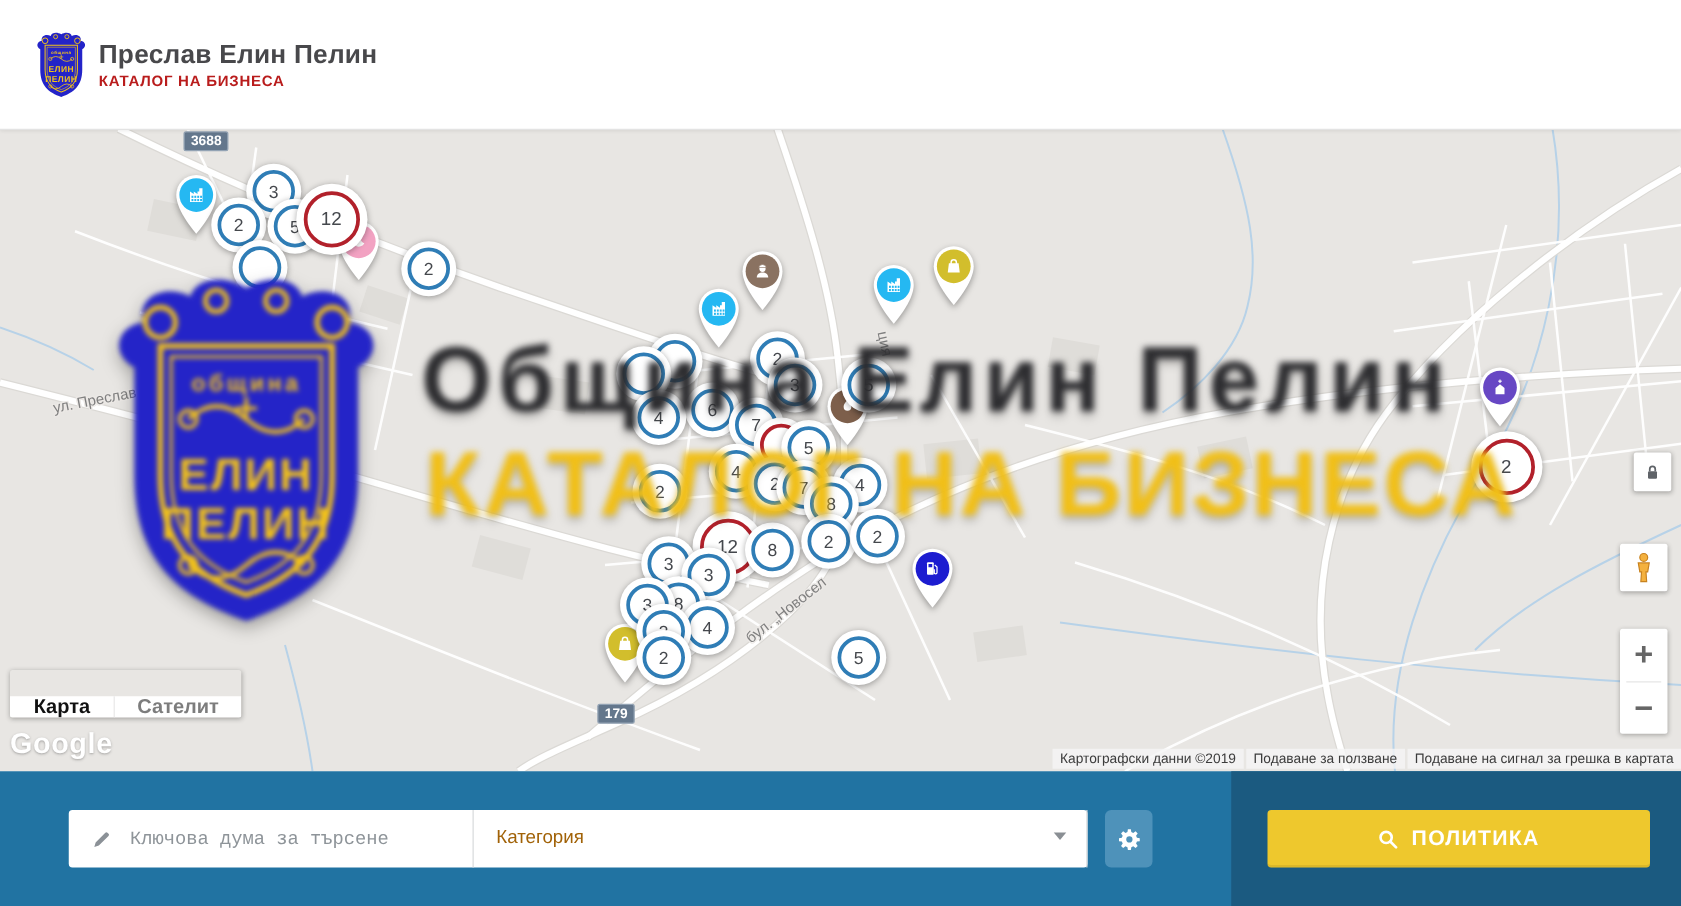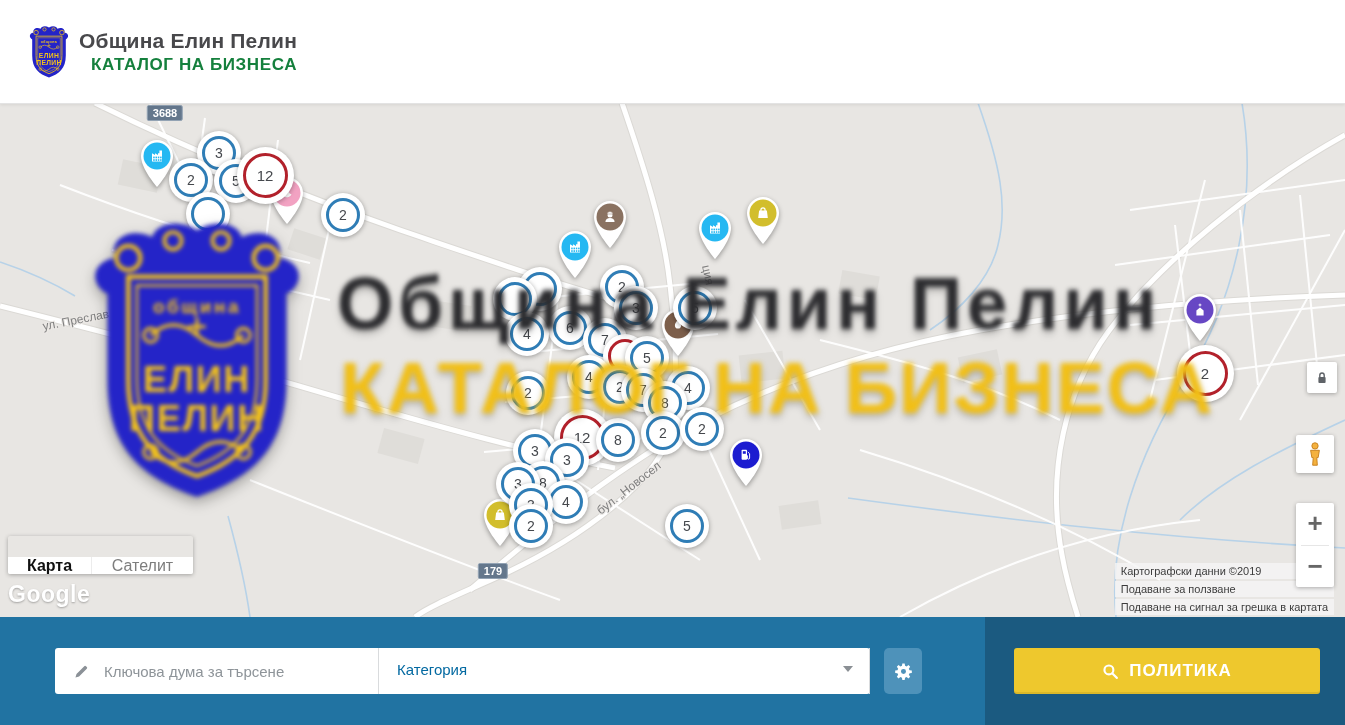--- a/index.html
+++ b/index.html
@@ -5,21 +5,21 @@
   html,body{margin:0;padding:0;}
   body{width:1345px;height:725px;overflow:hidden;font-family:"Liberation Sans",sans-serif;background:#fff;}
   #app{position:relative;width:1345px;height:725px;overflow:hidden;}
 
   
   .header{position:absolute;left:0;top:0;width:1345px;height:103px;background:#fff;border-bottom:1px solid #e3e3e3;box-shadow:0 1px 3px rgba(0,0,0,.08);z-index:60;}
   .logo-wrap{position:absolute;left:28px;top:20px;display:flex;align-items:center;cursor:pointer;}
   .logo-crest{width:42px;height:64px;}
   .logo-text{margin-left:9px;}
   .logo-title{font-size:21px;font-weight:bold;color:#48484b;letter-spacing:.2px;}
-  .logo-subtitle{font-size:17px;font-weight:bold;color:#15803d;letter-spacing:.6px;margin-top:2px;text-align:right;}
+  .logo-subtitle{font-size:12px;font-weight:bold;color:#b91c1c;letter-spacing:.6px;margin-top:2px;}
   .nav{position:absolute;right:25px;top:0;height:103px;display:flex;align-items:center;gap:30px;}
   .nav-item{font-size:15px;font-weight:bold;color:#2e2e32;letter-spacing:.2px;cursor:pointer;transform:scaleX(.92);transform-origin:center;white-space:nowrap;}
 
   
   .map{position:absolute;left:0;top:103px;width:1345px;height:514px;background:#e8e6e3;overflow:hidden;}
   .map-svg{position:absolute;left:0;top:0;width:1345px;height:514px;}
   .road-badge{position:absolute;transform:translate(-50%,-50%);background:#64778c;border:1px solid #93a3b4;border-radius:2px;color:#fff;font-size:11px;font-weight:bold;padding:1px 5px;z-index:3;}
   .street-label{position:absolute;color:#7f7f7f;font-size:12px;z-index:2;white-space:nowrap;text-shadow:1px 1px 0 #ece9e6,-1px -1px 0 #ece9e6,1px -1px 0 #ece9e6,-1px 1px 0 #ece9e6;}
 
   
@@ -34,42 +34,42 @@
   
   .watermark{position:absolute;inset:0;z-index:40;pointer-events:none;}
   .wm-crest{position:absolute;left:83px;top:112px;width:228px;height:292px;filter:blur(2.2px) drop-shadow(0 5px 7px rgba(0,0,0,.35));}
   .wm-title{position:absolute;left:337px;top:158px;font-size:74px;font-weight:bold;color:#2d2d30;letter-spacing:5px;white-space:nowrap;filter:blur(2.4px);text-shadow:0 4px 6px rgba(0,0,0,.25);transform:scaleX(.98);transform-origin:left;}
   .wm-subtitle{position:absolute;left:340px;top:243px;font-size:73px;font-weight:bold;color:#f1bf17;letter-spacing:2px;white-space:nowrap;filter:blur(2.4px);text-shadow:0 4px 6px rgba(0,0,0,.25);}
 
   
   .maptype{position:absolute;left:8px;top:433px;height:38px;display:flex;z-index:50;box-shadow:0 1px 4px rgba(0,0,0,.3);border-radius:2px;overflow:hidden;}
   .maptype-btn{background:#fff;display:flex;align-items:center;justify-content:center;font-size:16px;cursor:pointer;margin-top:21px;}
   .maptype-btn.active{font-weight:bold;color:#111;width:83px;}
-  .maptype-btn.inactive{color:#7d7d7d;width:101px;border-left:1px solid #ececec;}
+  .maptype-btn.inactive{color:#7d7d7d;width:101px;border-left:1px solid #ececec;font-weight:bold;}
   .google-logo{position:absolute;left:8px;top:478px;z-index:50;color:#fff;font-size:23px;font-weight:bold;letter-spacing:.5px;text-shadow:0 1px 2px rgba(80,80,80,.45);cursor:pointer;}
-  .attribution{position:absolute;right:11px;bottom:2px;z-index:50;display:flex;gap:2px;font-size:11px;color:#3c3c3c;flex-direction:column;}
+  .attribution{position:absolute;right:0;bottom:2px;z-index:50;display:flex;gap:2px;font-size:11px;color:#3c3c3c;}
   .attribution span{background:rgba(245,245,245,.8);padding:2px 6px;white-space:nowrap;}
   .attribution .link{cursor:pointer;}
   .ctl{position:absolute;background:#fff;border-radius:2px;box-shadow:0 1px 4px rgba(0,0,0,.3);z-index:50;display:flex;align-items:center;justify-content:center;cursor:pointer;}
   .ctl-lock{left:1307px;top:259px;width:30px;height:31px;}
   .ctl-pegman{left:1296px;top:332px;width:38px;height:38px;}
   .zoomctl{position:absolute;left:1296px;top:400px;width:38px;height:84px;background:#fff;border-radius:2px;box-shadow:0 1px 4px rgba(0,0,0,.3);z-index:50;display:flex;flex-direction:column;}
   .zoom-btn{flex:1;display:flex;align-items:center;justify-content:center;font-size:26px;color:#666;cursor:pointer;font-weight:bold;}
   .zoom-divider{height:1px;background:#e6e6e6;margin:0 5px;}
 
   
   .searchbar{position:absolute;left:0;top:617px;width:1345px;height:108px;background:#2173a2;z-index:60;}
   .searchbar-right{position:absolute;left:985px;top:0;width:360px;height:108px;background:#1b5a80;}
   .searchbox{position:absolute;left:55px;top:31px;width:815px;height:46px;background:#fff;border-radius:3px;display:flex;align-items:stretch;}
   .sb-section{display:flex;align-items:center;}
   .sb-keyword{width:305px;padding-left:18px;gap:12px;}
-  .sb-keyword input{border:none;outline:none;flex:1;font-size:15px;color:#444;font-family:Liberation Sans, sans-serif;background:transparent;min-width:0;}
+  .sb-keyword input{border:none;outline:none;flex:1;font-size:15px;color:#444;font-family:Liberation Mono, monospace;background:transparent;min-width:0;}
   .sb-keyword input::placeholder{color:#8e9499;}
   .sb-divider{width:1px;background:#d9dbdd;}
-  .sb-select{flex:1;justify-content:space-between;padding:0 16px 4px 18px;font-size:15px;color:#0369a1;cursor:pointer;}
+  .sb-select{flex:1;justify-content:space-between;padding:0 16px 4px 18px;font-size:15px;color:#a16207;cursor:pointer;}
   .caret{width:0;height:0;border-left:5px solid transparent;border-right:5px solid transparent;border-top:6px solid #8a8f94;}
   .gear-btn{position:absolute;left:884px;top:31px;width:38px;height:46px;background:#4e92ba;border-radius:5px;display:flex;align-items:center;justify-content:center;cursor:pointer;}
   .search-btn{position:absolute;left:1014px;top:31px;width:306px;height:46px;background:#eec82d;border:none;border-radius:3px;display:flex;align-items:center;justify-content:center;gap:10px;color:#fff;font-size:17px;font-weight:bold;letter-spacing:1px;cursor:pointer;font-family:"Liberation Sans",sans-serif;box-shadow:inset 0 -2px 0 rgba(0,0,0,.08);}
 </style>
 </head>
 <body>
 
 <div id="app">
 
   <div class="header">
@@ -87,21 +87,21 @@
         <circle cx="38" cy="70" r="4" fill="none" stroke="#f2c21a" stroke-width="1.8"></circle>
         <circle cx="92" cy="70" r="4" fill="none" stroke="#f2c21a" stroke-width="1.8"></circle>
         <path d="M65 60 v10 M60 65 h10" stroke="#f2c21a" stroke-width="1.8"></path>
         <text x="65" y="103" text-anchor="middle" font-size="21" font-weight="bold" fill="#f2c21a" letter-spacing="1">ЕЛИН</text>
         <text x="65" y="126" text-anchor="middle" font-size="21" font-weight="bold" fill="#f2c21a" letter-spacing="1">ПЕЛИН</text>
         <path d="M38 138 q13 12 27 0 q14 -12 27 0" fill="none" stroke="#f2c21a" stroke-width="2"></path>
         <circle cx="38" cy="138" r="4" fill="none" stroke="#f2c21a" stroke-width="1.8"></circle>
         <circle cx="92" cy="138" r="4" fill="none" stroke="#f2c21a" stroke-width="1.8"></circle>
       </svg>
       <div class="logo-text">
-        <div class="logo-title">Община Елин Пелин</div>
+        <div class="logo-title">Преслав Елин Пелин</div>
         <div class="logo-subtitle">КАТАЛОГ НА БИЗНЕСА</div>
       </div>
     </div>
   </div>
 
   <div class="map">
     <svg class="map-svg" viewBox="0 0 1345 514" preserveAspectRatio="none">
 
       <g fill="#dfddd9">
         <rect x="120" y="60" width="40" height="26" transform="rotate(12 140 73)"></rect>

